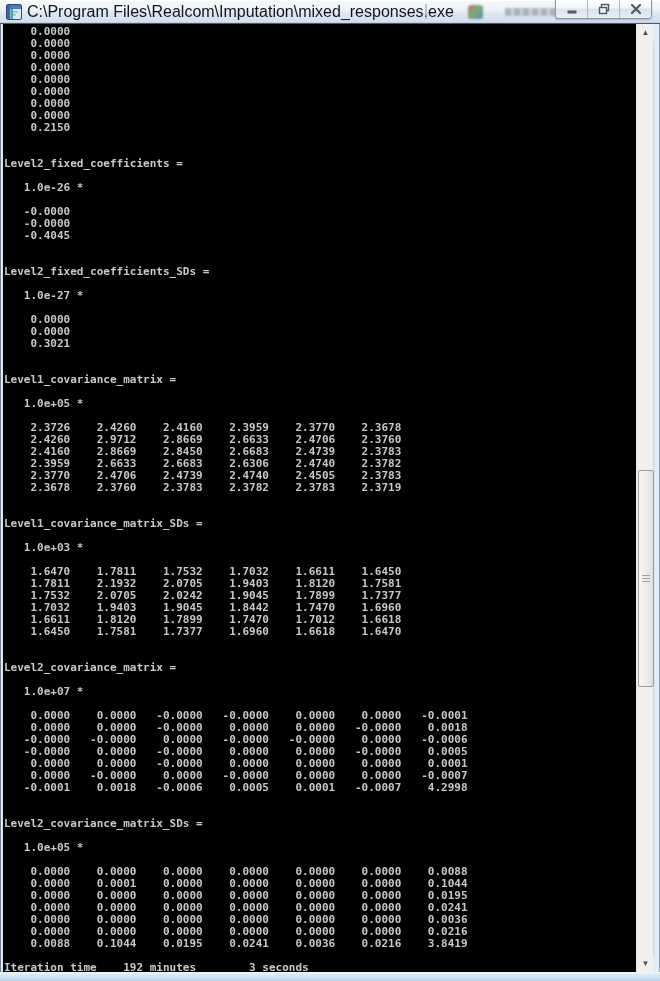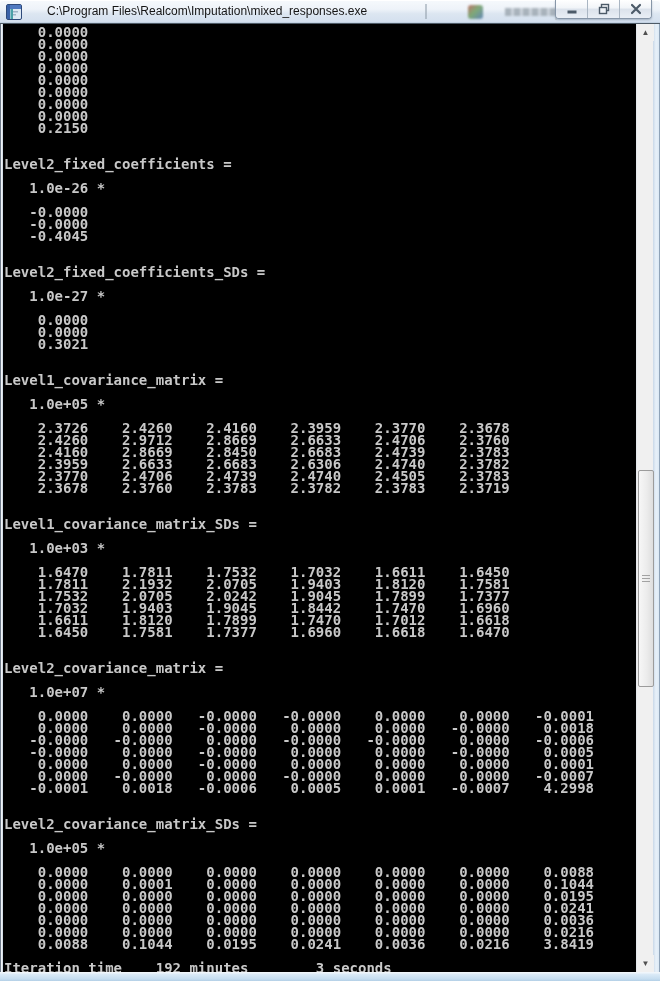--- a/index.html
+++ b/index.html
@@ -6,21 +6,21 @@
             font-family:"Liberation Sans",sans-serif;}
   .window{position:absolute;inset:0;}
 
   
   .titlebar{position:absolute;left:0;top:0;width:660px;height:23px;
     background:linear-gradient(180deg,#f6f9fc 0%,#eef3f9 40%,#dce6f1 60%,#d3dfee 100%);
     border-bottom:1px solid #4e5a66;border-radius:3px 3px 0 0;
     box-shadow:inset 0 1px 0 #ffffff, inset 0 -1px 0 #c3d2e2;}
   .app-icon{position:absolute;left:6px;top:4px;width:16px;height:16px;}
   .title-text{position:absolute;left:27px;top:0;height:23px;line-height:23px;
-    font-size:12px;color:#151515;white-space:nowrap;margin-left:20px;}
+    font-size:16px;color:#151515;white-space:nowrap;}
 
   
   .glass-artifacts{position:absolute;left:420px;top:0;width:140px;height:23px;overflow:hidden;}
   .bg-edge-l{position:absolute;left:5px;top:4px;width:2px;height:15px;background:#93a0ac;
     opacity:.55;filter:blur(.7px);}
   .bg-icon{position:absolute;left:48px;top:5px;width:15px;height:14px;border-radius:3px;
     background:linear-gradient(135deg,#b55f52 0%,#6f9e62 45%,#4f79ad 100%);
     opacity:.85;filter:blur(1.2px);}
   .bg-text{position:absolute;left:85px;top:8px;width:52px;height:8px;opacity:.8;filter:blur(1px);
     background:repeating-linear-gradient(90deg,#9aa5ae 0 6px,#c6ced6 6px 9px);}
@@ -39,21 +39,21 @@
   .border-left{position:absolute;left:0;top:24px;width:3px;height:948px;
     background:linear-gradient(90deg,#6e7a88 0,#6e7a88 1px,#f0f4f8 1px,#f0f4f8 2px,#d4dde7 2px,#d4dde7 3px);}
   .border-right{position:absolute;left:653px;top:24px;width:7px;height:948px;
     background:linear-gradient(270deg,#8fa3b8 0,#8fa3b8 1px,#dce9f5 1px,#e8f1f9 4px,#c9d8e8 7px);}
   .border-bottom{position:absolute;left:0;top:972px;width:660px;height:9px;
     background:linear-gradient(180deg,#f0f6fb 0,#f0f6fb 1px,#dcebf7 2px,#c5ddf0 7px,#b3cfe6 9px);}
 
   
   .console{position:absolute;left:3px;top:24px;width:633px;height:948px;background:#000;overflow:hidden;}
   .console pre{position:absolute;left:1px;top:2px;margin:0;
-    font-family:"DejaVu Sans Mono",monospace;font-weight:bold;font-size:14px;line-height:12px;
+    font-family:"DejaVu Sans Mono",monospace;font-weight:bold;font-size:11px;line-height:12px;
     white-space:pre;color:#c8c8c8;}
 
   
   .scrollbar{position:absolute;left:636px;top:24px;width:17px;height:948px;background:#f0f0f0;
     border-left:1px solid #e4e8ec;box-sizing:border-box;}
   .sb-btn{position:absolute;left:0;width:17px;height:17px;display:flex;align-items:center;
     justify-content:center;font-size:8px;color:#4f4f4f;background:#f0f0f0;}
   .sb-up{top:0;} .sb-down{bottom:0;}
   .sb-thumb{position:absolute;left:1px;top:446px;width:14px;height:215px;
     border:1px solid #9c9c9c;border-radius:2px;

